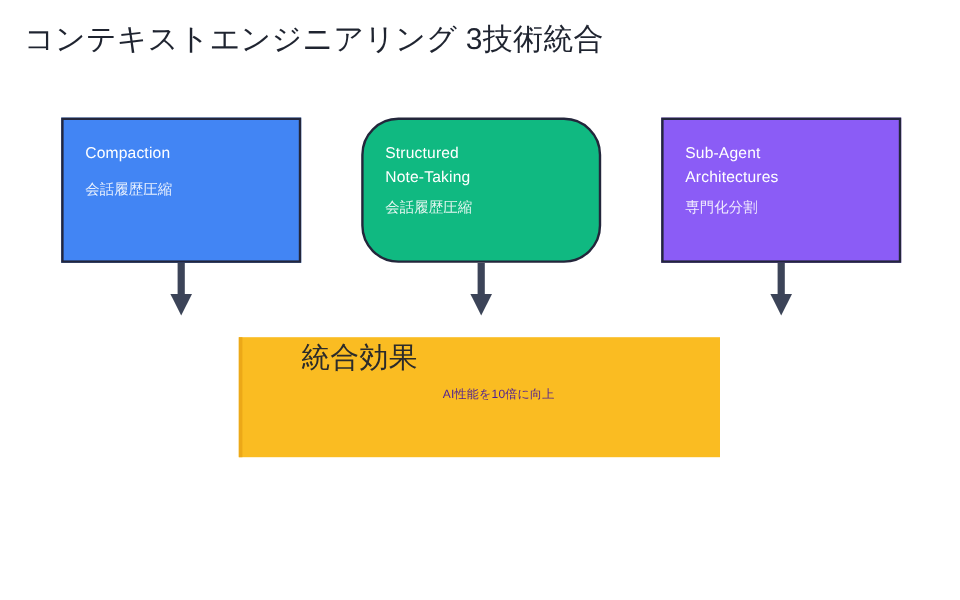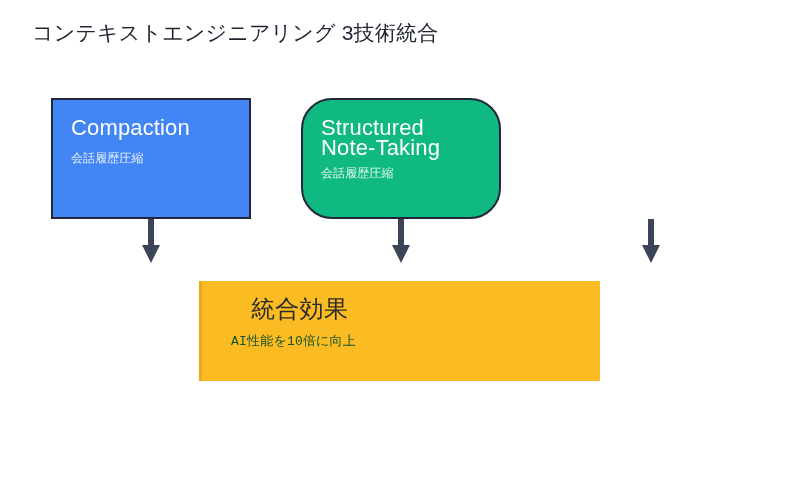--- a/index.html
+++ b/index.html
@@ -18,23 +18,23 @@
   #canvas {
     position: absolute;
     inset: 0;
     width: 800px;
     height: 500px;
   }
 
   
   .page-title {
     position: absolute;
-    left: 32px;
+    left: 20px;
     top: 16px;
-    font-size: 21px;
+    font-size: 25px;
     line-height: 34px;
     color: #1f2430;
     letter-spacing: 0.2px;
     white-space: nowrap;
   }
 
   
   .card {
     position: absolute;
     top: 98px;
@@ -42,21 +42,21 @@
     height: 121px;
     box-sizing: border-box;
     border: 2px solid #23263b;
     padding: 18px 18px 0 18px;
   }
   .card-1 { left: 51px;  background: #4285f4; }
   .card-2 { left: 301px; background: #10b981; border-radius: 31px; }
   .card-3 { left: 551px; background: #8b5cf6; }
 
   .card-title {
-    font-size: 22px;
+    font-size: 13px;
     line-height: 20px;
     color: #ffffff;
     font-weight: 400;
     letter-spacing: 0.15px;
     white-space: pre-line;
   }
   .card-sub {
     margin-top: 12px;
     font-size: 12px;
     line-height: 17px;
@@ -81,56 +81,61 @@
   
   .result-card {
     position: absolute;
     left: 199px;
     top: 281px;
     width: 401px;
     height: 100px;
     box-sizing: border-box;
     background: #fabc22;
     border-left: 3px solid #eca818;
-    padding: 14px 0 0 49px;
-    font-family: Liberation Mono, monospace;
+    padding: 2px 0 0 49px;
   }
   .result-title {
     font-size: 24px;
     line-height: 32px;
     color: #2b2b2b;
     letter-spacing: 0.3px;
   }
   .result-sub {
     margin-top: 4px;
     margin-left: -20px;
-    font-size: 13px;
+    font-size: 10px;
     line-height: 21px;
-    color: #14532d;
+    color: #4c1d95;
     letter-spacing: 0.2px;
+    text-align: center;
   }
 </style>
 </head>
 <body>
 
 <div id="canvas">
 
   <div class="page-title">コンテキストエンジニアリング 3技術統合</div>
 
   <div class="card card-1">
     <div class="card-title">Compaction</div>
     <div class="card-sub">会話履歴圧縮</div>
   </div>
 
   <div class="card card-2">
     <div class="card-title">Structured
 Note-Taking</div>
     <div class="card-sub">会話履歴圧縮</div>
   </div>
 
+  <div class="card card-3">
+    <div class="card-title">Sub-Agent
+Architectures</div>
+    <div class="card-sub">専門化分割</div>
+  </div>
 
   <div class="arrow arrow-1">
     <svg width="24" height="46" viewBox="0 0 24 46" aria-hidden="true">
       <rect x="9" y="0" width="6" height="29" fill="#3c4458"></rect>
       <polygon points="3,26 21,26 12,44" fill="#3c4458"></polygon>
     </svg>
   </div>
   <div class="arrow arrow-2">
     <svg width="24" height="46" viewBox="0 0 24 46" aria-hidden="true">
       <rect x="9" y="0" width="6" height="29" fill="#3c4458"></rect>

